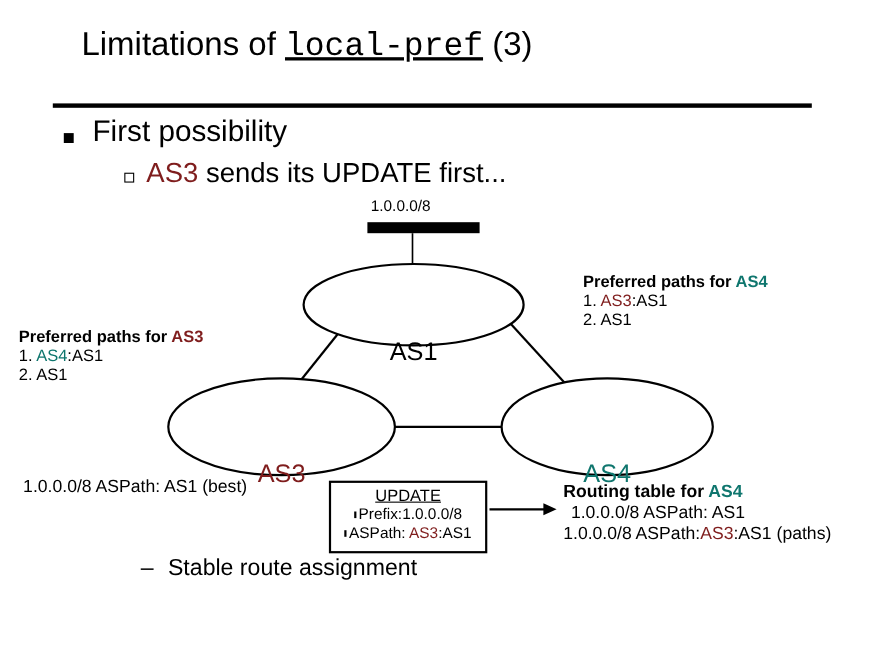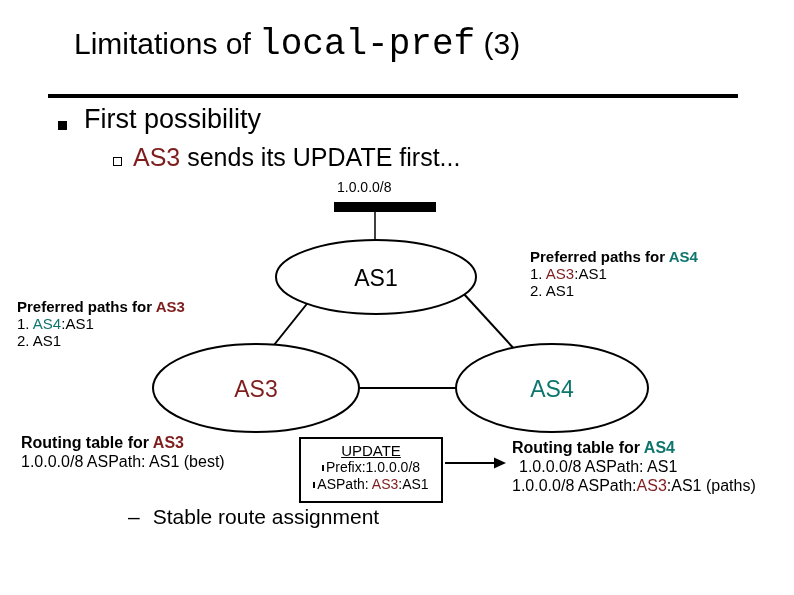--- a/index.html
+++ b/index.html
@@ -6,34 +6,34 @@
   body{
     width:794px;height:595px;position:relative;background:#ffffff;
     font-family:"Liberation Sans",sans-serif;color:#000;overflow:hidden;
   }
   .abs{position:absolute;}
   .red{color:#7f1d1d;}
   .blue{color:#0f766e;}
   .b{font-weight:bold;}
 
   #title{left:74px;top:24px;font-size:30px;white-space:nowrap;}
-  #title .code{font-family:"Liberation Mono","DejaVu Sans Mono",monospace;font-size:36px;}
+  #title .code{font-family:"Liberation Mono","DejaVu Sans Mono",monospace;font-size:30px;text-decoration:underline;}
 
   #title-rule{left:48px;top:94px;width:690px;height:4px;background:#000;}
 
   #bullet-sq{left:58px;top:121px;width:9px;height:9px;background:#000;}
   #bullet-line{left:84px;top:104px;font-size:27px;}
   #sub-sq{left:113px;top:157px;width:7px;height:7px;border:1.5px solid #000;background:#fff;}
   #sub-line{left:133px;top:143px;font-size:25px;}
 
   #prefix-label{left:337px;top:179px;font-size:14px;}
 
   svg.layer{position:absolute;left:0;top:0;pointer-events:none;}
 
-  .node-label{position:absolute;width:120px;text-align:center;transform:translate(-50%,-50%);font-size:23px;}
+  .node-label{position:absolute;width:120px;text-align:center;transform:translate(-50%,-50%);font-size:23px;margin-top:42px;}
 
   .txtblock{position:absolute;font-size:15px;line-height:17px;white-space:nowrap;}
   #pref-as4{left:530px;top:248px;}
   #pref-as3{left:17px;top:298px;}
 
   .rtable{position:absolute;font-size:16px;line-height:19px;white-space:nowrap;}
   #rt-as3{left:21px;top:433px;}
   #rt-as4{left:512px;top:438px;}
   #rt-as4 .indent{padding-left:7px;}
 
@@ -95,21 +95,20 @@
   <div>2. AS1</div>
 </div>
 
 <div id="pref-as3" class="txtblock">
   <div class="b"><span>Preferred paths for </span><span class="red">AS3</span></div>
   <div><span>1. </span><span class="blue">AS4</span><span>:AS1</span></div>
   <div>2. AS1</div>
 </div>
 
 <div id="rt-as3" class="rtable">
-  <div class="b"><span>Routing table for </span><span class="red">AS3</span></div>
   <div>1.0.0.0/8 ASPath: AS1 (best)</div>
 </div>
 
 <div id="update-box" class="abs">
   <div class="utitle">UPDATE</div>
   <div><span class="tinyb"></span><span>Prefix:1.0.0.0/8</span></div>
   <div><span class="tinyb"></span><span>ASPath: </span><span class="red">AS3</span><span>:AS1</span></div>
 </div>
 
 <div id="rt-as4" class="rtable">

